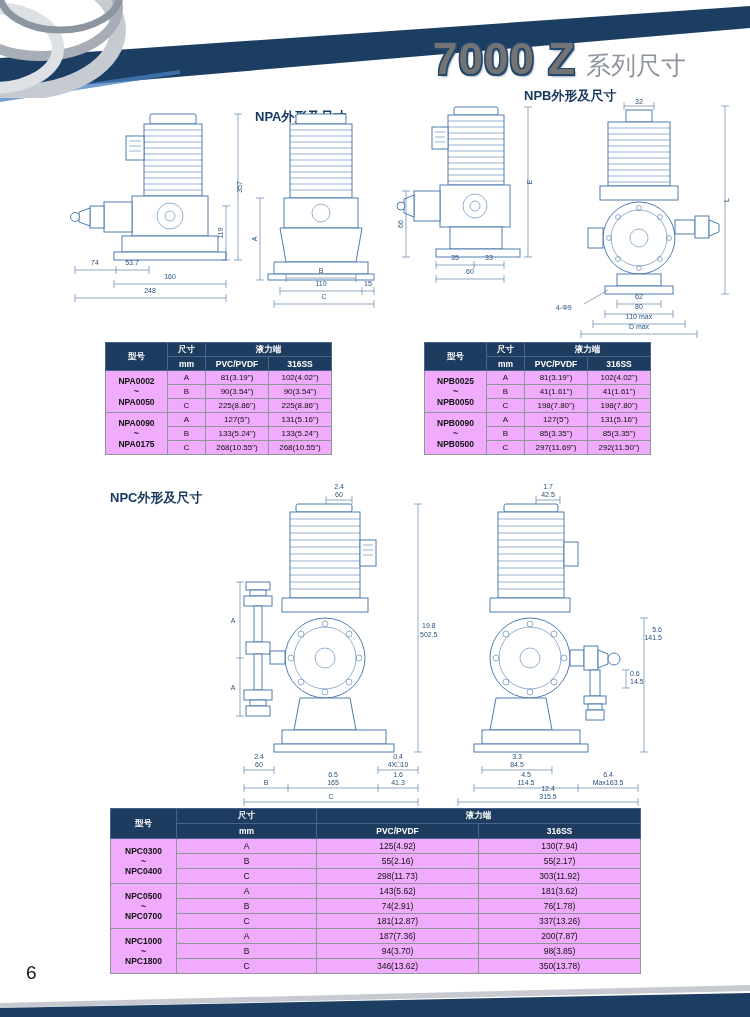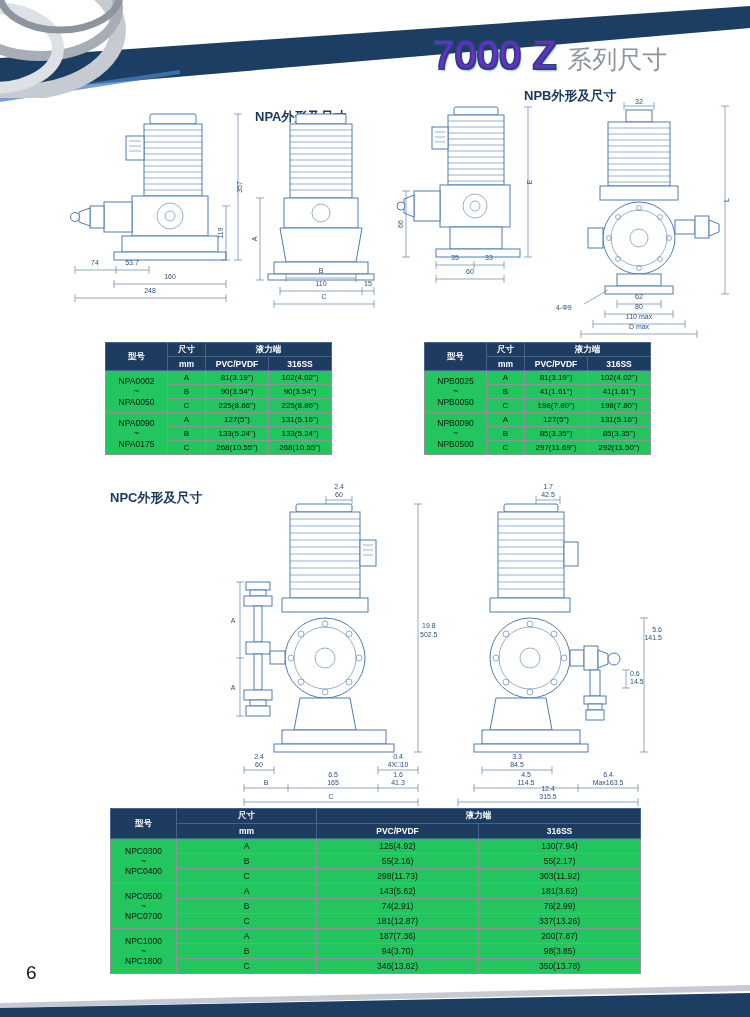--- a/index.html
+++ b/index.html
@@ -1,28 +1,28 @@
 <!DOCTYPE html>
 <html><head>
 <meta charset="utf-8">
 <style>
   html,body{margin:0;padding:0}
   body{background:#d9dbde;font-family:"Liberation Sans",sans-serif;}
   .page{position:relative;width:750px;height:1017px;margin:0 auto;background:#fff;overflow:hidden}
   .abs{position:absolute}
   .title{position:absolute;left:433px;top:34px;display:flex;align-items:baseline;gap:10px;white-space:nowrap}
-  .title-main{font-size:38px;font-weight:normal;color:#6d28d9;letter-spacing:1px;
+  .title-main{font-size:44px;font-weight:bold;color:#737373;letter-spacing:1px;
     text-shadow:-1.5px -1.5px 0 #25486f,1.5px -1.5px 0 #25486f,-1.5px 1.5px 0 #25486f,1.5px 1.5px 0 #25486f,2px 3px 2px rgba(30,60,95,.4)}
   .title-suffix{font-size:25px;font-weight:normal;color:#8f959d}
   .sec-heading{position:absolute;font-size:13px;font-weight:bold;color:#16375e}
-  table.spec{position:absolute;border-collapse:collapse;table-layout:fixed;background:#22c55e}
+  table.spec{position:absolute;border-collapse:collapse;table-layout:fixed;background:#f0abfc}
   .spec th,.spec td{border:1px solid #8f9499;text-align:center;vertical-align:middle;padding:0 2px;overflow:hidden;white-space:nowrap}
   .spec thead th{background:#1d3c60;color:#fff;font-weight:bold;font-size:8.5px;border-color:#47648c}
   .spec td{font-size:8px;color:#111}
-  .spec td.model{font-weight:normal;font-size:8.5px;line-height:1.2}
+  .spec td.model{font-weight:bold;font-size:8.5px;line-height:1.2}
   .spec-sm th,.spec-sm td{height:13px}
   .spec-lg th,.spec-lg td{height:14px}
   .spec-lg td{font-size:8.5px}
   .pagenum{position:absolute;left:26px;top:962px;font-size:19px;color:#15151a}
   .dwg{position:absolute}
   .dwg .s{fill:#fff;stroke:#4d7cb0;stroke-width:1}
   .dwg .sl{fill:none;stroke:#4d7cb0;stroke-width:.6}
   .dwg .dim{fill:none;stroke:#46719f;stroke-width:.6}
   .dwg text{fill:#28517f;font-size:7px;font-family:"Liberation Sans",sans-serif}
 </style>
@@ -470,21 +470,21 @@
           <div>~</div>
           <div>NPC0700</div>
         </td>
         <td>A</td>
         <td>143(5.62)</td>
         <td>181(3.62)</td>
       </tr>
       <tr>
         <td>B</td>
         <td>74(2.91)</td>
-        <td>76(2.99)</td>
+        <td>76(1.78)</td>
       </tr>
       <tr>
         <td>C</td>
         <td>181(12.87)</td>
         <td>337(13.26)</td>
       </tr>
       <tr>
         <td rowspan="3" class="model">
           <div>NPC1000</div>
           <div>~</div>

